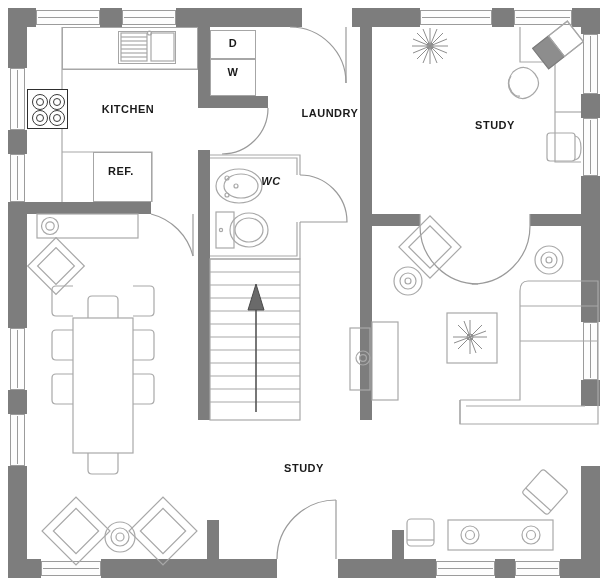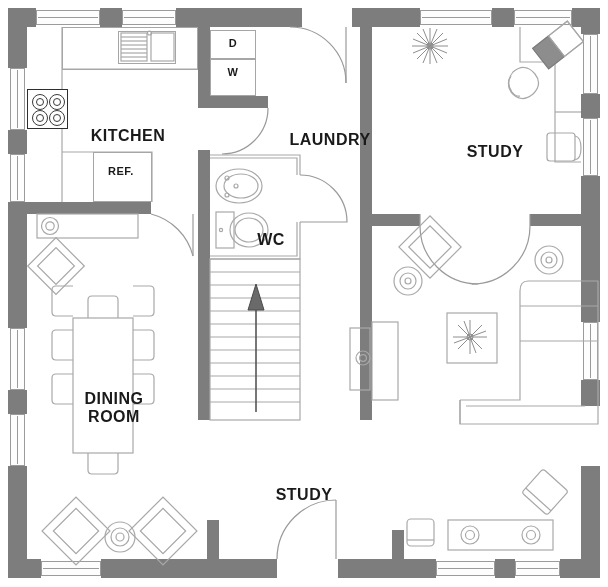--- a/index.html
+++ b/index.html
@@ -1,21 +1,21 @@
 <!DOCTYPE html>
 <html><head>
 <meta charset="utf-8">
 <style>
   html,body{margin:0;padding:0;background:#ffffff;}
   body{font-family:"Liberation Sans",sans-serif;}
   #plan{position:relative;width:608px;height:587px;background:#ffffff;overflow:hidden;}
   .wall{position:absolute;background:#7d7d7d;}
   .label{position:absolute;font-weight:bold;color:#1a1a1a;letter-spacing:.5px;
          white-space:pre-line;text-align:center;line-height:1.15;}
-  .lbl-lg{font-size:16px;margin-top:24px;}
+  .lbl-lg{font-size:11px;}
   .lbl-sm{font-size:11px;}
   .box{position:absolute;box-sizing:border-box;border:1.2px solid #a6a6a6;background:#ffffff;}
   .win{position:absolute;box-sizing:border-box;background:#fdfdfd;border:1px solid #9b9b9b;}
   .win:before{content:"";position:absolute;left:1px;right:1px;top:50%;height:1px;margin-top:-0.5px;background:#9b9b9b;}
   .winv{position:absolute;box-sizing:border-box;background:#fdfdfd;border:1px solid #9b9b9b;}
   .winv:before{content:"";position:absolute;top:1px;bottom:1px;left:50%;width:1px;margin-left:-0.5px;background:#9b9b9b;}
   svg{position:absolute;overflow:visible;}
   .sw{fill:none;stroke:#a8a8a8;stroke-width:1.2;}
   .sw2{fill:none;stroke:#9a9a9a;stroke-width:1.2;}
   .arrowline{stroke:#555;stroke-width:1.6;fill:none;}
@@ -139,21 +139,21 @@
     <circle class="sw" cx="227" cy="178" r="2"></circle>
     <circle class="sw" cx="227" cy="195" r="2"></circle>
     <circle class="sw" cx="236" cy="186" r="2"></circle>
   </svg>
   <svg style="left:0;top:0;width:608px;height:587px;">
     <rect class="sw" x="216" y="212" width="18" height="36"></rect>
     <circle class="sw" cx="221" cy="230" r="1.6"></circle>
     <ellipse class="sw" cx="249" cy="230" rx="19" ry="17"></ellipse>
     <ellipse class="sw" cx="249" cy="230" rx="14" ry="12"></ellipse>
   </svg>
-  <div class="label lbl-lg" style="left:251px;top:207px;width:40px;">WC</div>
+  <div class="label lbl-lg" style="left:251px;top:175px;width:40px;font-style:italic;">WC</div>
   <svg style="left:0;top:0;width:608px;height:587px;">
     <path class="sw2" d="M300,175 A47,47 0 0 1 347,222 L300,222"></path>
   </svg>
 
   <svg style="left:0;top:0;width:608px;height:587px;">
     <rect class="sw" x="210" y="259" width="90" height="161"></rect>
     <line class="sw" x1="210" y1="272" x2="300" y2="272"></line>
     <line class="sw" x1="210" y1="285" x2="300" y2="285"></line>
     <line class="sw" x1="210" y1="298" x2="300" y2="298"></line>
     <line class="sw" x1="210" y1="311" x2="300" y2="311"></line>
@@ -308,22 +308,20 @@
     </g>
     <g transform="translate(163,531) rotate(45)">
       <rect class="sw" x="-24" y="-24" width="48" height="48"></rect>
       <rect class="sw" x="-16" y="-16" width="32" height="32"></rect>
     </g>
 
     <circle class="sw" cx="120" cy="537" r="15"></circle>
     <circle class="sw" cx="120" cy="537" r="9"></circle>
     <circle class="sw" cx="120" cy="537" r="4"></circle>
   </svg>
-  <div class="label lbl-lg" style="left:64px;top:366px;width:100px;">DINING
-ROOM</div>
 
   <svg style="left:0;top:0;width:608px;height:587px;">
     <path class="sw2" d="M151,214 A58,58 0 0 1 193,256"></path>
     <line class="sw2" x1="193" y1="256" x2="193" y2="214"></line>
   </svg>
 
   <div class="label lbl-lg" style="left:258px;top:462px;width:92px;">STUDY</div>
   <svg style="left:0;top:0;width:608px;height:587px;">
     <path class="sw2" d="M277,559 A59,59 0 0 1 336,500"></path>
     <line class="sw2" x1="277" y1="559" x2="277" y2="559"></line>

